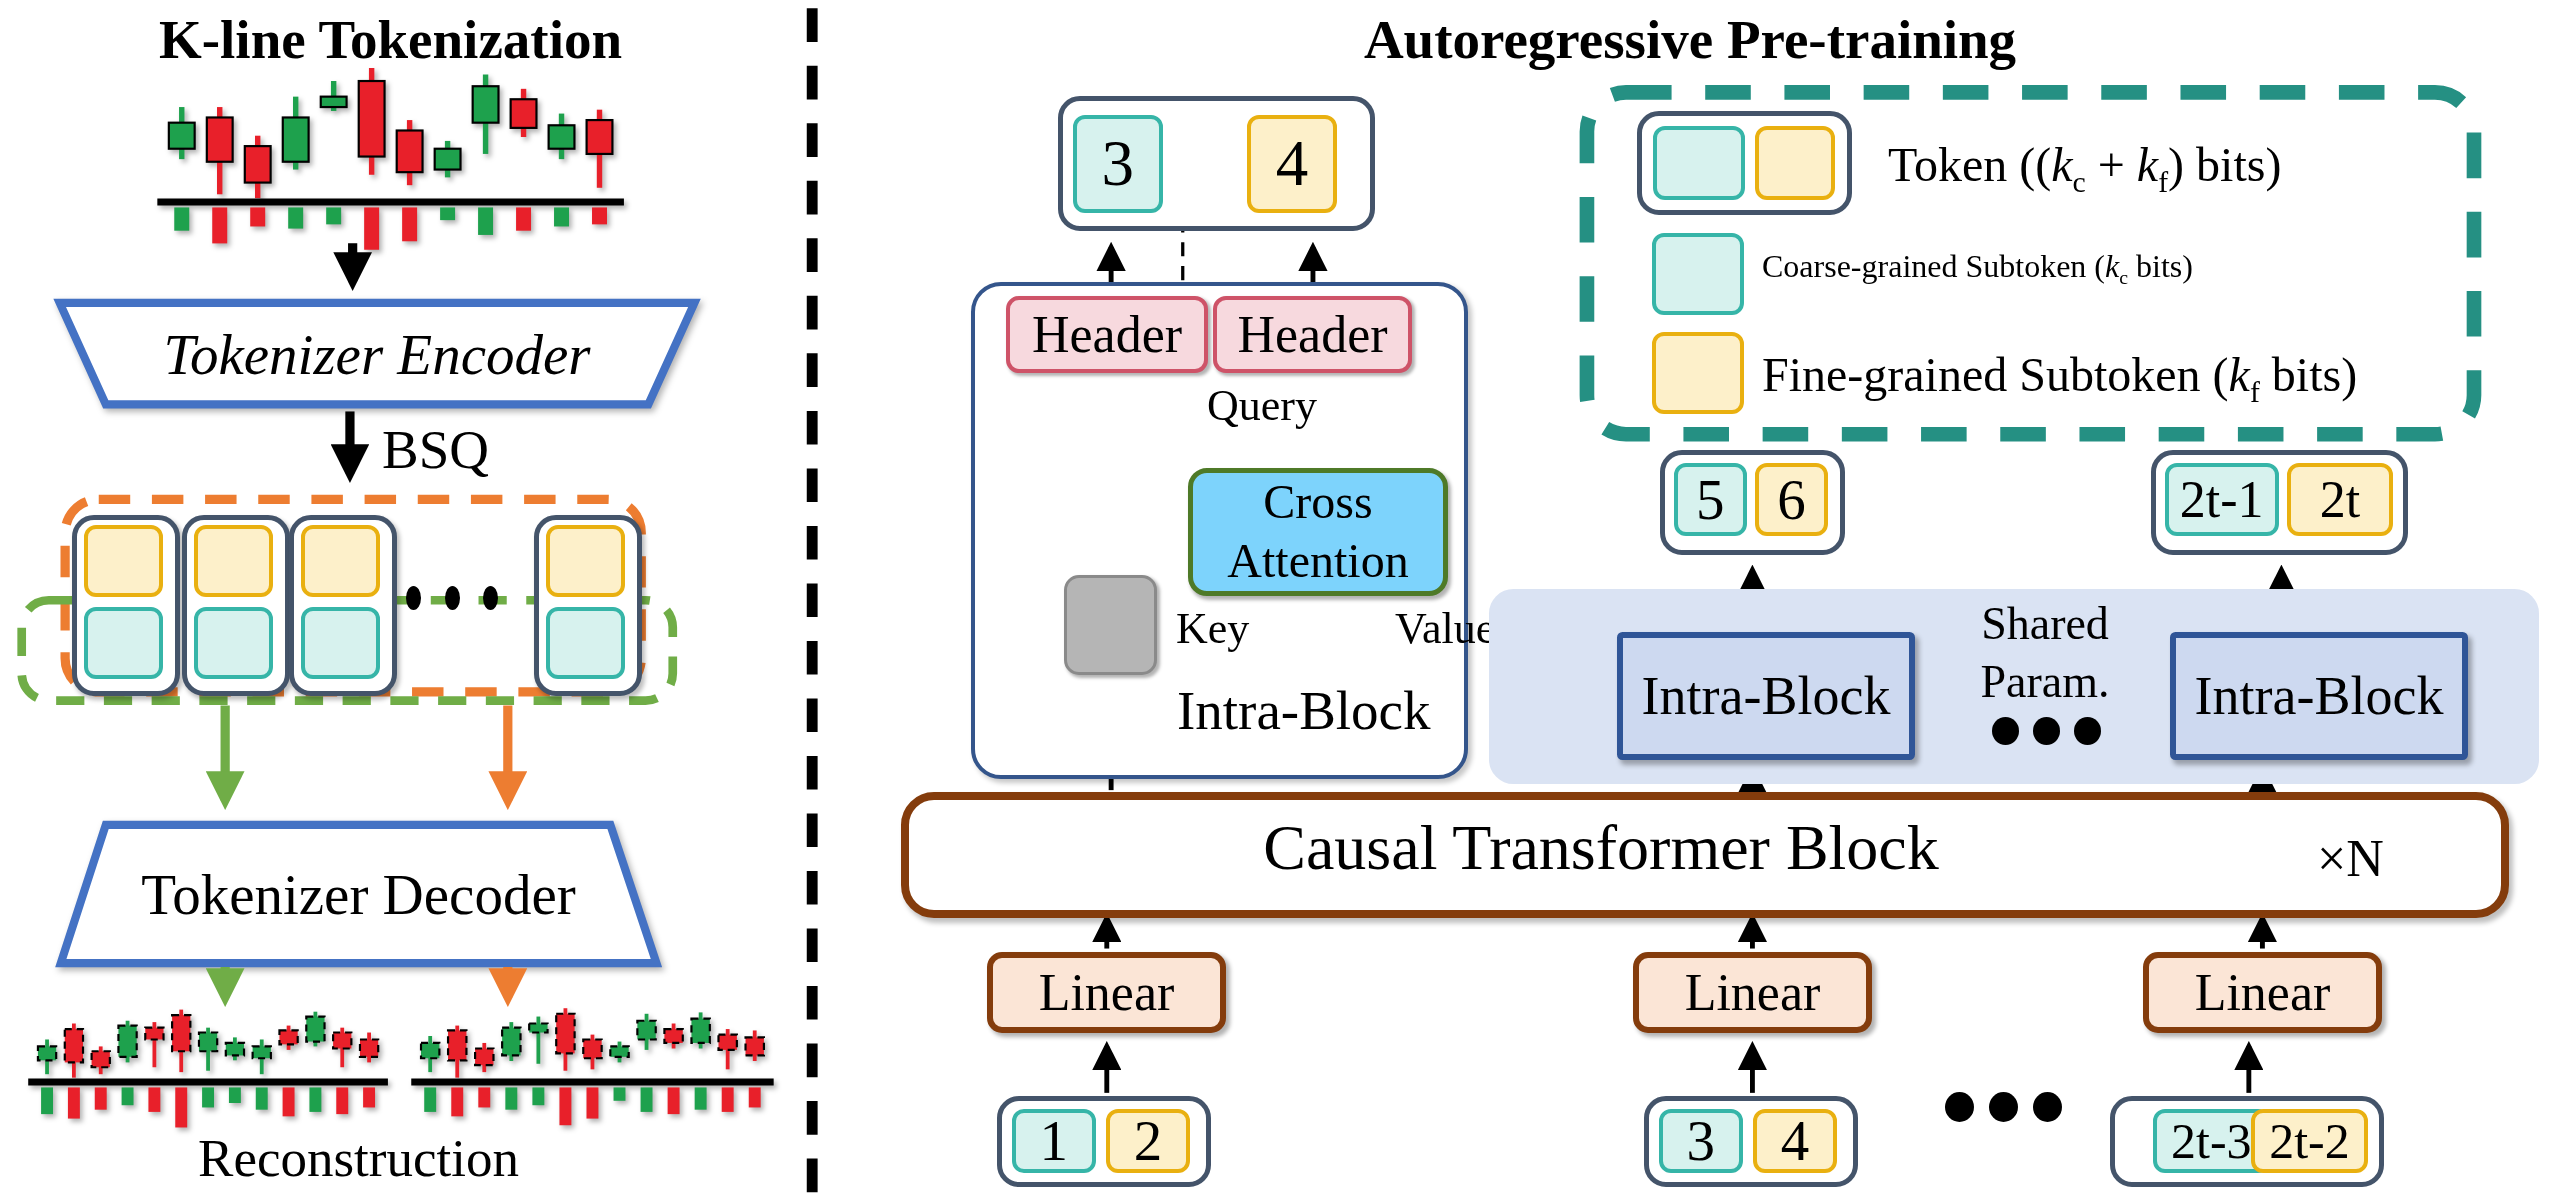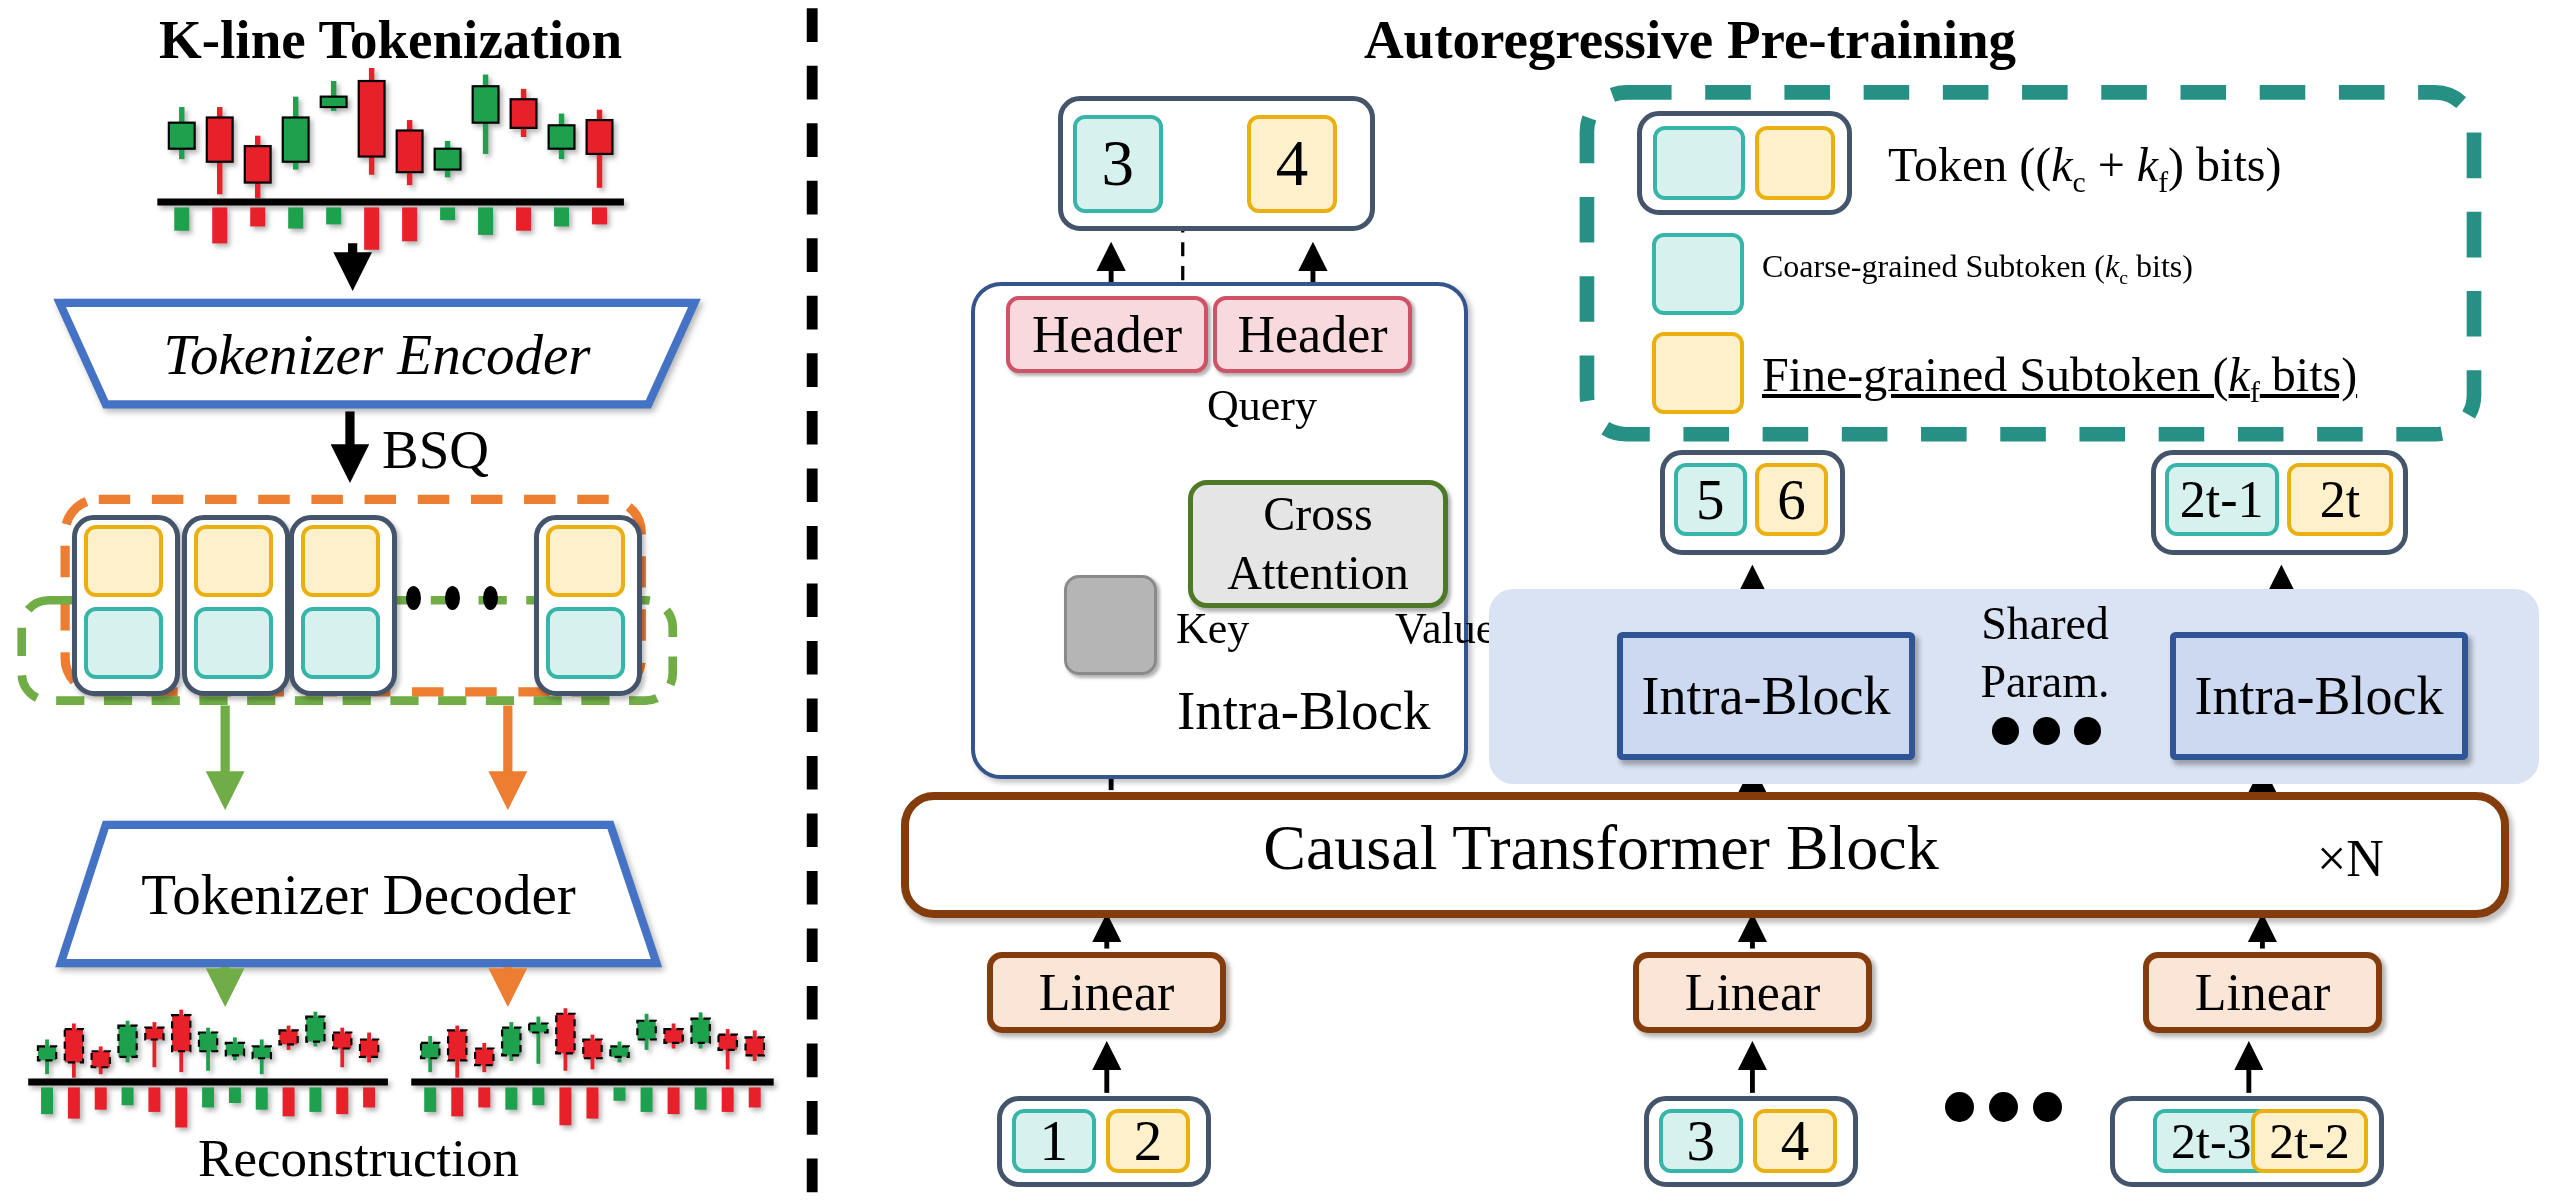--- a/index.html
+++ b/index.html
@@ -18,22 +18,22 @@
   .sub{position:absolute;border-radius:12px;display:flex;align-items:center;justify-content:center;}
   .sub.coarse{background:#D7F2EE;border:4.3px solid #36B5A8;}
   .sub.fine{background:#FDF0CA;border:4.3px solid #E9B010;}
   .sub span{font-size:57px;}
 
   
   .bluebox{position:absolute;background:#ffffff;border:4.9px solid #34558B;border-radius:30px;
            box-shadow:3.3px 3.8px 4.9px rgba(0,0,0,0.22);}
   .header-box{position:absolute;background:#F7D9DE;border:4.9px solid #CE5368;border-radius:13px;
               box-shadow:2.2px 2.7px 3.3px rgba(0,0,0,0.3);}
-  .ca-box{position:absolute;background:#e5e5e5;border:5.4px solid #4E7A28;border-radius:19px;
-          box-shadow:2.7px 3.3px 3.8px rgba(0,0,0,0.3);margin-top:12px;}
+  .ca-box{position:absolute;background:#7dd3fc;border:5.4px solid #4E7A28;border-radius:19px;
+          box-shadow:2.7px 3.3px 3.8px rgba(0,0,0,0.3);}
   .gray-box{position:absolute;background:#B5B5B5;border:3.3px solid #8A8A8A;border-radius:15px;
             box-shadow:2.2px 2.7px 3.3px rgba(0,0,0,0.3);}
   .lavender{position:absolute;background:#DAE3F3;border-radius:24.4px;}
   .ib-box{position:absolute;background:#CDD9F0;border:6px solid #2F5597;border-radius:5.4px;
           box-shadow:3.8px 4.3px 4.9px rgba(0,0,0,0.3);}
   .causal{position:absolute;background:#ffffff;border:8.1px solid #843C0C;border-radius:33px;
           box-shadow:3.8px 4.9px 5.4px rgba(0,0,0,0.25);}
   .linear{position:absolute;background:#FBE5D6;border:6px solid #843C0C;border-radius:15px;
           box-shadow:3.3px 3.8px 4.3px rgba(0,0,0,0.3);}
   .lbl{position:absolute;white-space:nowrap;}
@@ -299,21 +299,21 @@
   <div class="token noshadow" style="left:1637px;top:111px;width:205px;height:94px;">
     <div class="sub coarse" style="left:11px;top:9.8px;width:84px;height:66px;"></div>
     <div class="sub fine" style="left:113px;top:9.8px;width:72px;height:66px;"></div>
   </div>
   <div class="abs lbl" style="left:1888px;top:137px;font-size:48px;">Token ((<i>k</i><sub>c</sub> + <i>k</i><sub>f</sub>) bits)</div>
 
   <div class="sub coarse" style="left:1652px;top:233px;width:84px;height:74px;"></div>
   <div class="abs lbl" style="left:1762px;top:248px;font-size:32px;">Coarse-grained Subtoken (<i>k</i><sub>c</sub> bits)</div>
 
   <div class="sub fine" style="left:1652px;top:332px;width:84px;height:74px;"></div>
-  <div class="abs lbl" style="left:1762px;top:347px;font-size:48px;text-decoration:underline;">Fine-grained Subtoken (<i>k</i><sub>f</sub> bits)</div>
+  <div class="abs lbl" style="left:1762px;top:347px;font-size:48px;">Fine-grained Subtoken (<i>k</i><sub>f</sub> bits)</div>
 
   <div class="token noshadow" style="left:1660px;top:450px;width:175px;height:95px;">
     <div class="sub coarse" style="left:8.7px;top:7.6px;width:65px;height:65px;">
       <span>5</span>
     </div>
     <div class="sub fine" style="left:90px;top:7.6px;width:65px;height:65px;">
       <span>6</span>
     </div>
   </div>
   <div class="token noshadow" style="left:2151px;top:450px;width:247px;height:95px;">

